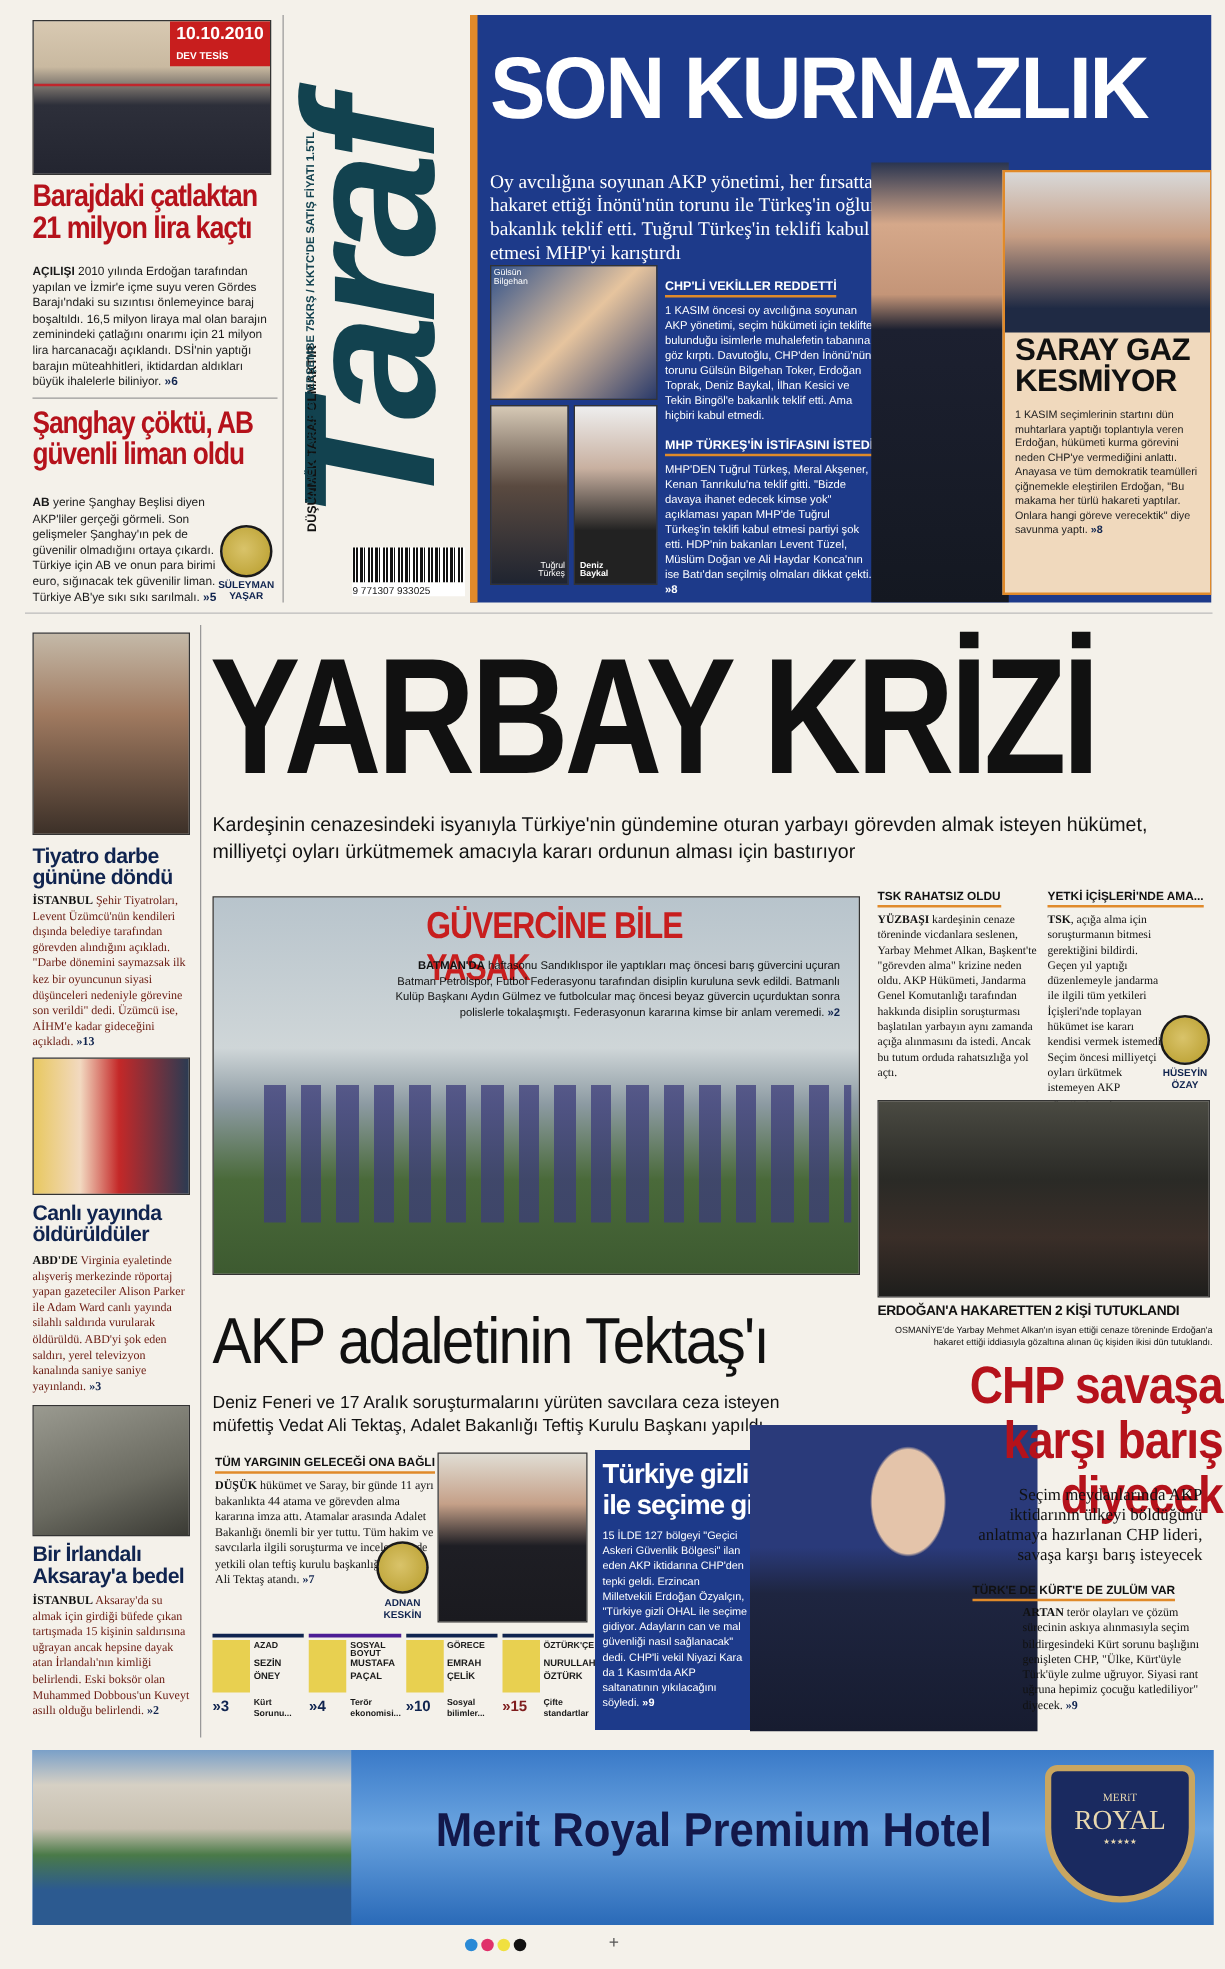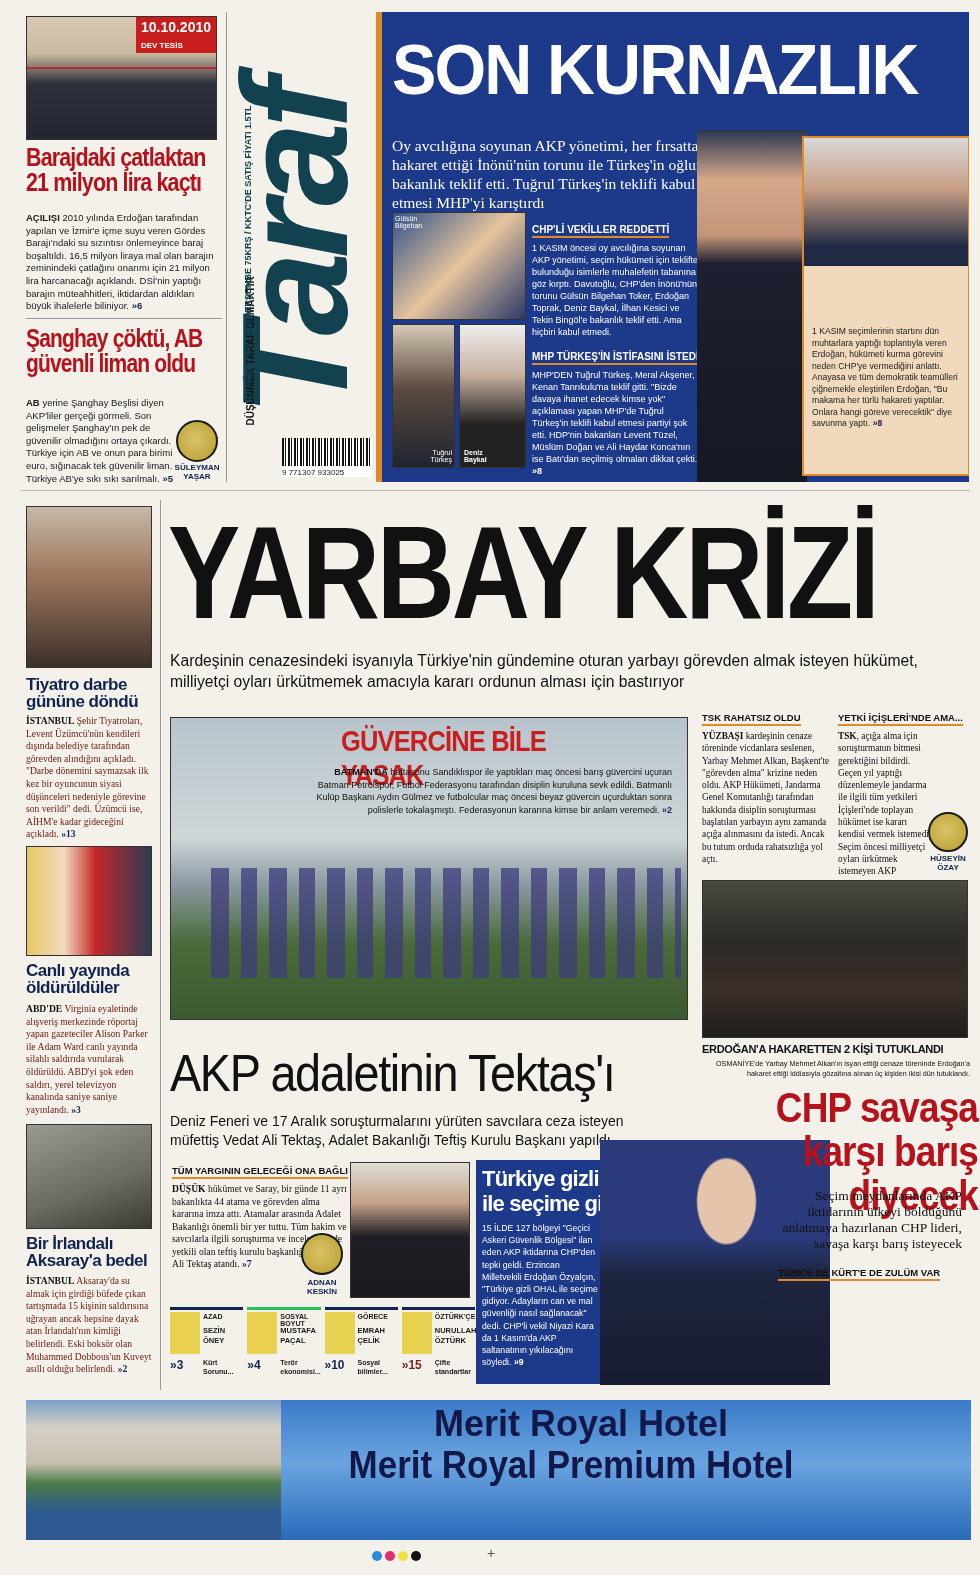--- a/index.html
+++ b/index.html
@@ -72,20 +72,21 @@
     <div class="sub-hd" style="font-size:10px;color:#fff">MHP TÜRKEŞ'İN İSTİFASINI İSTEDİ</div>
     <div class="body-txt" style="font-size:9px;line-height:12px;margin-top:4px">
       <span>MHP'DEN Tuğrul Türkeş, Meral Akşener, Kenan Tanrıkulu'na teklif gitti. "Bizde davaya ihanet edecek kimse yok" açıklaması yapan MHP'de Tuğrul Türkeş'in teklifi kabul etmesi partiyi şok etti. HDP'nin bakanları Levent Tüzel, Müslüm Doğan ve Ali Haydar Konca'nın ise Batı'dan seçilmiş olmaları dikkat çekti.</span> <b>»8</b>
     </div>
   </div>
 
   <div class="photo" style="left:315px;top:118px;width:110px;height:352px;border:none;background:linear-gradient(180deg,#2a3550 0%,#d5a88a 14%,#c49578 30%,#1c2030 38%,#141821 100%)"></div>
 
   <div class="abs" style="left:420px;top:124px;width:168px;height:340px;background:#f0d9bd;border:2px solid #e08a2a">
     <div class="photo" style="left:0;top:0;width:164px;height:128px;border:none;background:linear-gradient(180deg,#d8d8d8,#c79e84 40%,#1f2a44 85%)"></div>
+    <div class="abs" style="left:8px;top:130px;width:150px;font-size:25px;font-weight:bold;color:#111;line-height:25px;letter-spacing:-0.5px">SARAY GAZ KESMİYOR</div>
     <div class="abs body-txt" style="left:8px;top:188px;width:156px;font-size:8.6px;line-height:11.5px;color:#222">
       <span>1 KASIM seçimlerinin startını dün muhtarlara yaptığı toplantıyla veren Erdoğan, hükümeti kurma görevini neden CHP'ye vermediğini anlattı. Anayasa ve tüm demokratik teamülleri çiğnemekle eleştirilen Erdoğan, "Bu makama her türlü hakareti yaptılar. Onlara hangi göreve verecektik" diye savunma yaptı.</span> <b class="ref">»8</b>
     </div>
   </div>
 </div>
 
 <div class="rule" style="left:20px;top:490px;width:950px;height:1px;background:#bbb"></div>
 
 <div class="photo" style="left:26px;top:506px;width:126px;height:162px;background:linear-gradient(180deg,#c4b9a8,#a07a60 40%,#3c3028)"></div>
 <div class="abs navy-head" style="left:26px;top:676px;width:128px;font-size:17px">Tiyatro darbe gününe döndü</div>
@@ -151,21 +152,21 @@
 <div class="photo" style="left:350px;top:1162px;width:120px;height:136px;background:linear-gradient(180deg,#e0ddd4,#c5a088 30%,#1e1e24 55%,#1a1a1f)"></div>
 
 <div class="abs" style="left:170px;top:1307px;width:305px;height:76px;display:flex;gap:4px">
   <div style="flex:1;position:relative;border-top:3px solid #10244f">
     <div style="position:absolute;left:0;top:2px;width:30px;height:42px;background:#e8d050"></div>
     <div style="position:absolute;left:33px;top:3px;font-size:7px;font-weight:bold">AZAD</div>
     <div style="position:absolute;left:33px;top:16px;width:40px;font-size:7.5px;font-weight:bold;line-height:10px">SEZİN ÖNEY</div>
     <div style="position:absolute;left:0;top:48px;font-size:12px;font-weight:bold;color:#10244f">»3</div>
     <div style="position:absolute;left:33px;top:48px;width:40px;font-size:7px;font-weight:bold;line-height:9px">Kürt Sorunu...</div>
   </div>
-  <div style="flex:1;position:relative;border-top:3px solid #22c55e">
+  <div style="flex:1;position:relative;border-top:3px solid #4c1d95">
     <div style="position:absolute;left:0;top:2px;width:30px;height:42px;background:#e8d050"></div>
     <div style="position:absolute;left:33px;top:3px;font-size:7px;font-weight:bold">SOSYAL BOYUT</div>
     <div style="position:absolute;left:33px;top:16px;width:42px;font-size:7.5px;font-weight:bold;line-height:10px">MUSTAFA PAÇAL</div>
     <div style="position:absolute;left:0;top:48px;font-size:12px;font-weight:bold;color:#10244f">»4</div>
     <div style="position:absolute;left:33px;top:48px;width:42px;font-size:7px;font-weight:bold;line-height:9px">Terör ekonomisi...</div>
   </div>
   <div style="flex:1;position:relative;border-top:3px solid #10244f">
     <div style="position:absolute;left:0;top:2px;width:30px;height:42px;background:#e8d050"></div>
     <div style="position:absolute;left:33px;top:3px;font-size:7px;font-weight:bold">GÖRECE</div>
     <div style="position:absolute;left:33px;top:16px;width:40px;font-size:7.5px;font-weight:bold;line-height:10px">EMRAH ÇELİK</div>
@@ -186,26 +187,33 @@
   <div class="abs" style="left:6px;top:62px;width:118px;font-size:8.7px;line-height:12.2px;color:#fff">
     <span>15 İLDE 127 bölgeyi "Geçici Askeri Güvenlik Bölgesi" ilan eden AKP iktidarına CHP'den tepki geldi. Erzincan Milletvekili Erdoğan Özyalçın, "Türkiye gizli OHAL ile seçime gidiyor. Adayların can ve mal güvenliği nasıl sağlanacak" dedi. CHP'li vekil Niyazi Kara da 1 Kasım'da AKP saltanatının yıkılacağını söyledi.</span> <b>»9</b>
   </div>
 </div>
 <div class="photo" style="left:600px;top:1140px;width:230px;height:245px;border:none;background:radial-gradient(ellipse at 55% 25%,#e4c4aa 0 16%,transparent 17%),linear-gradient(180deg,#2a3a7a 0%,#2a3a7a 40%,#1e2540 55%,#171c30 100%)"></div>
 
 <div class="abs red-head" style="left:700px;top:1086px;width:278px;font-size:42px;line-height:44px;text-align:right;transform:scaleX(0.88);transform-origin:right">CHP savaşa karşı barış diyecek</div>
 <div class="abs" style="left:762px;top:1188px;width:200px;font-family:'Liberation Serif',serif;font-size:13.5px;line-height:16px;text-align:right;color:#111">Seçim meydanlarında AKP iktidarının ülkeyi böldüğünü anlatmaya hazırlanan CHP lideri, savaşa karşı barış isteyecek</div>
 <div class="abs" style="left:818px;top:1262px;width:152px">
   <div class="sub-hd" style="font-size:9.5px;color:#111;margin-left:-40px">TÜRK'E DE KÜRT'E DE ZULÜM VAR</div>
+  <div style="font-family:'Liberation Serif',serif;font-size:9.6px;line-height:12.3px;margin-top:4px;color:#111">
+    <b>ARTAN</b> <span>terör olayları ve çözüm sürecinin askıya alınmasıyla seçim bildirgesindeki Kürt sorunu başlığını genişleten CHP, "Ülke, Kürt'üyle Türk'üyle zulme uğruyor. Siyasi rant uğruna hepimiz çocuğu katlediliyor" diyecek.</span> <b class="ref">»9</b>
+  </div>
 </div>
 
 <div class="abs" style="left:26px;top:1400px;width:945px;height:140px;background:linear-gradient(180deg,#3a7ac8 0%,#6aa4e0 45%,#2a6ab8 100%);overflow:hidden">
   <div class="abs" style="left:0;top:0;width:255px;height:140px;background:linear-gradient(180deg,#7aa0c8 0,#d6d0c4 20%,#c8c0b0 45%,#4a7a48 60%,#2c5a90 80%)"></div>
-  <div class="abs" style="left:290px;top:4px;width:530px;text-align:center;font-size:36px;font-weight:bold;color:#13184a;line-height:40px">Merit Royal Hotel</div>
   <div class="abs" style="left:255px;top:44px;width:580px;text-align:center;font-size:38px;font-weight:bold;color:#13184a;line-height:42px;transform:scaleX(0.92)">Merit Royal Premium Hotel</div>
+  <div class="abs" style="left:810px;top:12px;width:120px;height:110px;background:#1a2a60;border:5px solid #c9a660;border-radius:10px 10px 60px 60px;text-align:center;color:#e8d8b0">
+    <div style="font-family:'Liberation Serif',serif;font-size:9px;margin-top:16px">MERiT</div>
+    <div style="font-family:'Liberation Serif',serif;font-size:22px">ROYAL</div>
+    <div style="font-size:6px">★★★★★</div>
+  </div>
 </div>
 
 <div class="abs" style="left:372px;top:1551px;display:flex;gap:3px">
   <span style="width:10px;height:10px;border-radius:50%;background:#2a8ad6"></span>
   <span style="width:10px;height:10px;border-radius:50%;background:#e0306a"></span>
   <span style="width:10px;height:10px;border-radius:50%;background:#f0e040"></span>
   <span style="width:10px;height:10px;border-radius:50%;background:#111"></span>
 </div>
 <div class="abs" style="left:487px;top:1545px;font-size:14px;color:#555">+</div>
 

